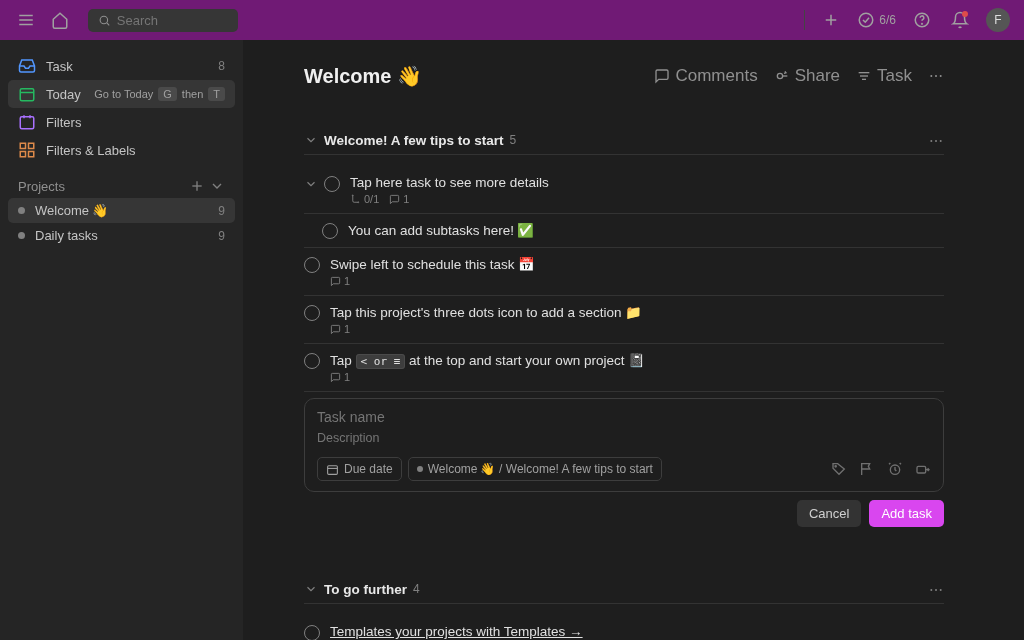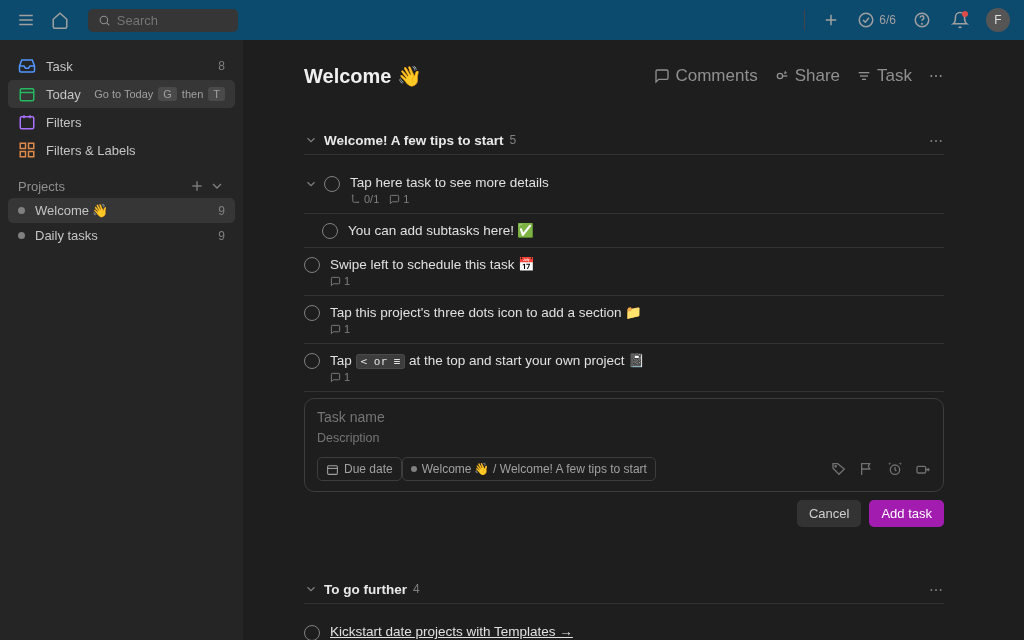--- a/index.html
+++ b/index.html
@@ -1,20 +1,20 @@
 <!DOCTYPE html>
 <html><head>
 <meta charset="utf-8">
 <style>
 * { margin: 0; padding: 0; box-sizing: border-box; }
 body { font-family: -apple-system, BlinkMacSystemFont, "Segoe UI", sans-serif; background: #1e1e1e; color: #e0e0e0; width: 1024px; height: 640px; overflow: hidden; font-size: 13px; }
 svg { display: block; }
 
 
-.topbar { height: 40px; display: flex; align-items: center; padding: 0 14px; background: #0c4a6e; }
+.topbar { height: 40px; display: flex; align-items: center; padding: 0 14px; background: #701a75; }
 .topbar-left { display: flex; align-items: center; gap: 10px; }
 .icon-btn { width: 24px; height: 24px; display: flex; align-items: center; justify-content: center; color:#a0a0a0; cursor:pointer; border-radius:4px; }
 .search-box { display:flex; align-items:center; background:#363636; border-radius:5px; padding:4px 10px; width:150px; margin-left:6px; }
 .search-box input { background:none; border:none; outline:none; color:#a0a0a0; font-size:13px; width:100%; margin-left:6px; }
 .topbar-right { margin-left:auto; display:flex; align-items:center; gap:14px; color:#a0a0a0; }
 .productivity { display:flex; align-items:center; gap:4px; font-size:12px; }
 .avatar { width:24px; height:24px; border-radius:50%; background:#555; display:flex; align-items:center; justify-content:center; font-size:12px; color:#ddd; }
 .vdivider { width:1px; height:20px; background:#444; }
 .notif-wrap { position: relative; width: 24px; height: 24px; display:flex; align-items:center; justify-content:center; }
 .notif-dot { position:absolute; top:3px; right:4px; width:6px; height:6px; border-radius:50%; background:#de4c4a; }
@@ -56,28 +56,28 @@
 .task-title { color:#e0e0e0; font-size:13.5px; }
 .task-title.underlined { text-decoration: underline; }
 .task-meta { display:flex; gap:10px; margin-top:3px; color:#808080; font-size:11px; align-items:center;}
 .task-meta .meta-item { display:flex; align-items:center; gap:3px; }
 .kbd-inline { background:#3d3d3d; border-radius:3px; padding:0 4px; font-family:monospace; font-size:11px; border:1px solid #4a4a4a; }
 
 
 .addtask { border:1px solid #3d3d3d; border-radius:10px; margin-top:6px; padding:10px 12px 10px; }
 .addtask input.name { background:none; border:none; outline:none; color:#808080; width:100%; font-size:14px; }
 .addtask input.desc { background:none; border:none; outline:none; color:#808080; width:100%; font-size:12.5px; margin-top:6px; }
-.addtask-footer { display:flex; align-items:center; margin-top:12px; }
+.addtask-footer { display:flex; align-items:center; margin-top:12px; gap:6px; }
 .chip { display:flex; align-items:center; gap:5px; border:1px solid #3d3d3d; border-radius:5px; padding:4px 8px; font-size:12px; color:#a0a0a0; cursor:pointer; }
 .chip .proj-dot { width:6px; height:6px; border-radius:50%; background:#808080; }
 .addtask-icons { margin-left:auto; display:flex; gap:12px; color:#707070; }
 .addtask-actions { display:flex; justify-content:flex-end; gap:8px; margin-top:8px; }
 .btn { border-radius:5px; padding:6px 12px; font-size:13px; cursor:pointer; border:none; }
 .btn-cancel { background:#333; color:#d0d0d0; }
-.btn-primary { background:#a21caf; color:#fff;text-align:center; }
+.btn-primary { background:#d946ef; color:#fff;text-align:center; }
 
 .section-gap { height: 50px; }
 </style>
 </head>
 <body>
 
 <div class="topbar">
   <div class="topbar-left">
     <div class="icon-btn">
       <svg width="18" height="18" viewBox="0 0 24 24" fill="none" stroke="currentColor" stroke-width="2">
@@ -403,21 +403,21 @@
               <circle cx="5" cy="12" r="1.5"></circle>
               <circle cx="12" cy="12" r="1.5"></circle>
               <circle cx="19" cy="12" r="1.5"></circle>
             </svg>
           </span>
       </div>
 
       <div class="task-row">
         <span class="checkbox"></span>
         <div class="task-body">
-            <div class="task-title underlined">Kickstart date projects with Templates →</div>
+            <div class="task-title underlined">Templates your projects with Templates →</div>
           </div>
       </div>
       <div class="task-row">
         <span class="checkbox"></span>
         <div class="task-body">
             <div class="task-title underlined">Learn how to use Todoist with the Guide →</div>
           </div>
       </div>
 
     </div>

